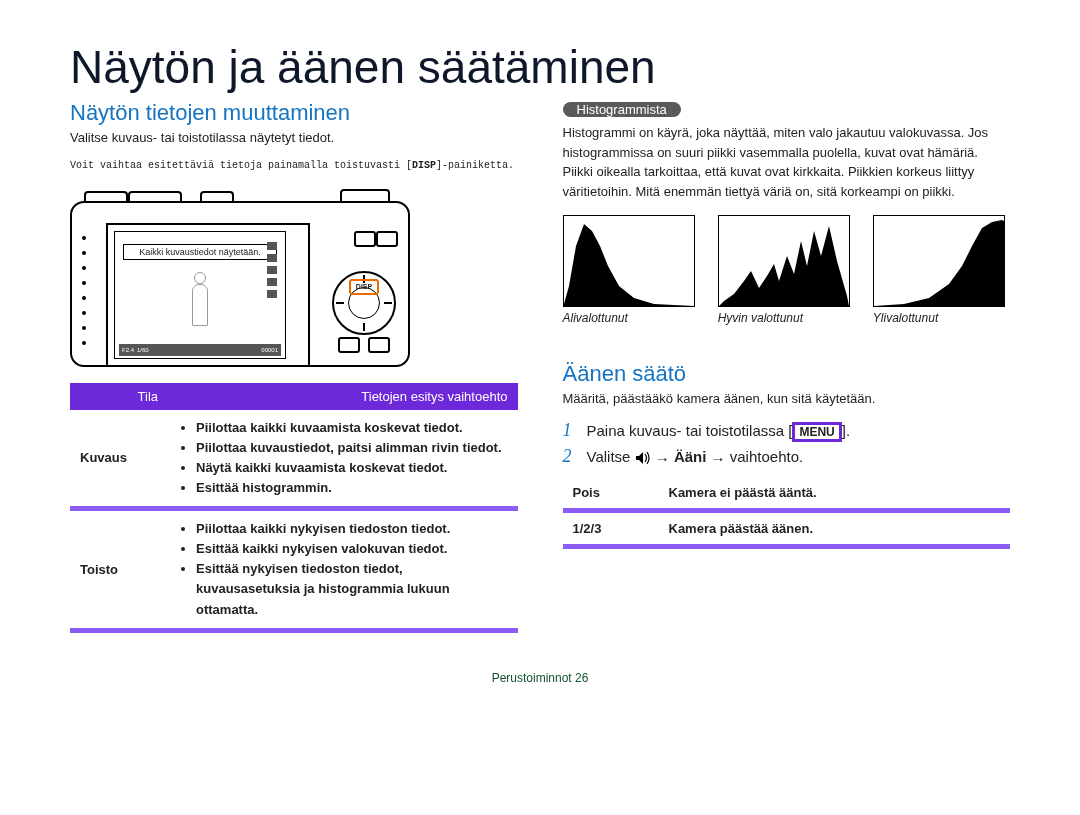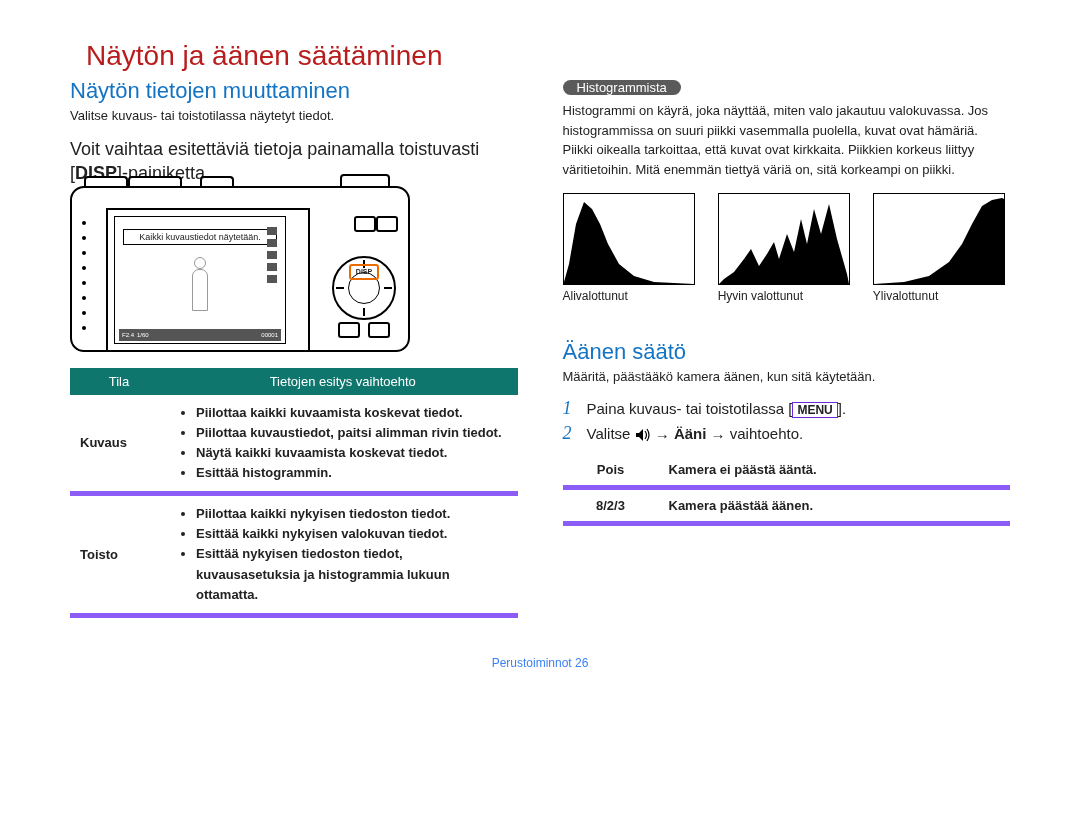--- a/index.html
+++ b/index.html
@@ -10,23 +10,23 @@
     background: #fff;
     font-family: Arial, Helvetica, sans-serif;
     color: #222;
   }
   .page {
     padding: 40px 70px 0 70px;
     box-sizing: border-box;
   }
   h1 {
     font-weight: 300;
-    font-size: 28px;
-    color: #b91c1c;
-    margin: 0 0 6px 16px;
+    font-size: 46px;
+    color: #0f172a;
+    margin: 0 0 6px 0;
   }
   .intro {
     font-size: 13px;
     margin: 0 0 28px 0;
   }
   .cols {
     display: flex;
     gap: 45px;
   }
   .col {
@@ -37,23 +37,24 @@
     font-weight: 400;
     font-size: 22px;
     color: #1474c4;
     margin: 0 0 4px 0;
   }
   .sub {
     font-size: 13px;
     margin: 0 0 14px 0;
   }
   .instr {
-    font-size: 18px;
-    margin: 0 0 0 0;
+    font-size: 10px;
+    margin: 0 0 28px 0;
     line-height: 1.35;
+    font-family: Liberation Mono, monospace;
   }
   .bold {
     font-weight: bold;
   }
   
   .camera {
     position: relative;
     width: 340px;
     height: 166px;
     margin: 0 0 16px 0;
@@ -225,23 +226,23 @@
     border-radius: 3px;
   }
   
   table.info {
     width: 100%;
     border-collapse: collapse;
     font-size: 13px;
     margin-top: 4px;
   }
   table.info th {
-    background: #0f766e;
+    background: #6d28d9;
     color: #fff;
-    text-align: center;
+    text-align: right;
     font-weight: normal;
     padding: 6px 10px;
     font-size: 13px;
   }
   table.info th:first-child { width: 78px; }
   table.info td {
     padding: 8px 10px;
     border-bottom: 5px solid #8b5cf6;
     vertical-align: middle;
     font-weight: bold;
@@ -284,57 +285,58 @@
   }
   .histo svg {
     position: absolute;
     inset: 0;
     width: 100%;
     height: 100%;
   }
   .histo-cap {
     font-size: 12px;
     margin-top: 4px;
+    font-style: italic;
   }
   .steps {
     margin: 6px 0 10px 0;
   }
   .step {
     display: flex;
     gap: 8px;
     align-items: baseline;
     font-size: 15px;
     margin-bottom: 4px;
   }
   .step-num {
     font-style: italic;
     font-size: 18px;
     color: #1474c4;
     font-family: "Times New Roman", serif;
     width: 16px;
   }
   .box-label {
     display: inline-block;
-    border: 1px solid #6d28d9;
+    border: 3px solid #6d28d9;
     padding: 0 4px;
     font-weight: bold;
     font-size: 12px;
     vertical-align: baseline;
   }
   .sound-icon {
     display: inline-flex;
     width: 16px; height: 14px;
     vertical-align: middle;
   }
   .sound-icon svg { width: 100%; height: 100%; }
-  table.small td:first-child { width: 76px; text-align: center; }
+  table.small td:first-child { width: 76px; }
   .footer {
     text-align: center;
     font-size: 12px;
-    color: #3b82f6;
+    color: #14532d;
     margin-top: 38px;
   }
 </style>
 </head>
 <body>
 
 <div class="page">
   <h1>Näytön ja äänen säätäminen</h1>
 
   <div class="cols">
@@ -485,21 +487,21 @@
         </div>
       </div>
 
       <table class="info small">
         <tbody>
         <tr>
           <td>Pois</td>
           <td>Kamera ei päästä ääntä.</td>
         </tr>
         <tr>
-          <td>8/2/3</td>
+          <td>1/2/3</td>
           <td>Kamera päästää äänen.</td>
         </tr>
       </tbody>
         </table>
     </div>
   </div>
 
   <div class="footer">
     <span>Perustoiminnot</span>
     <span>26</span>

